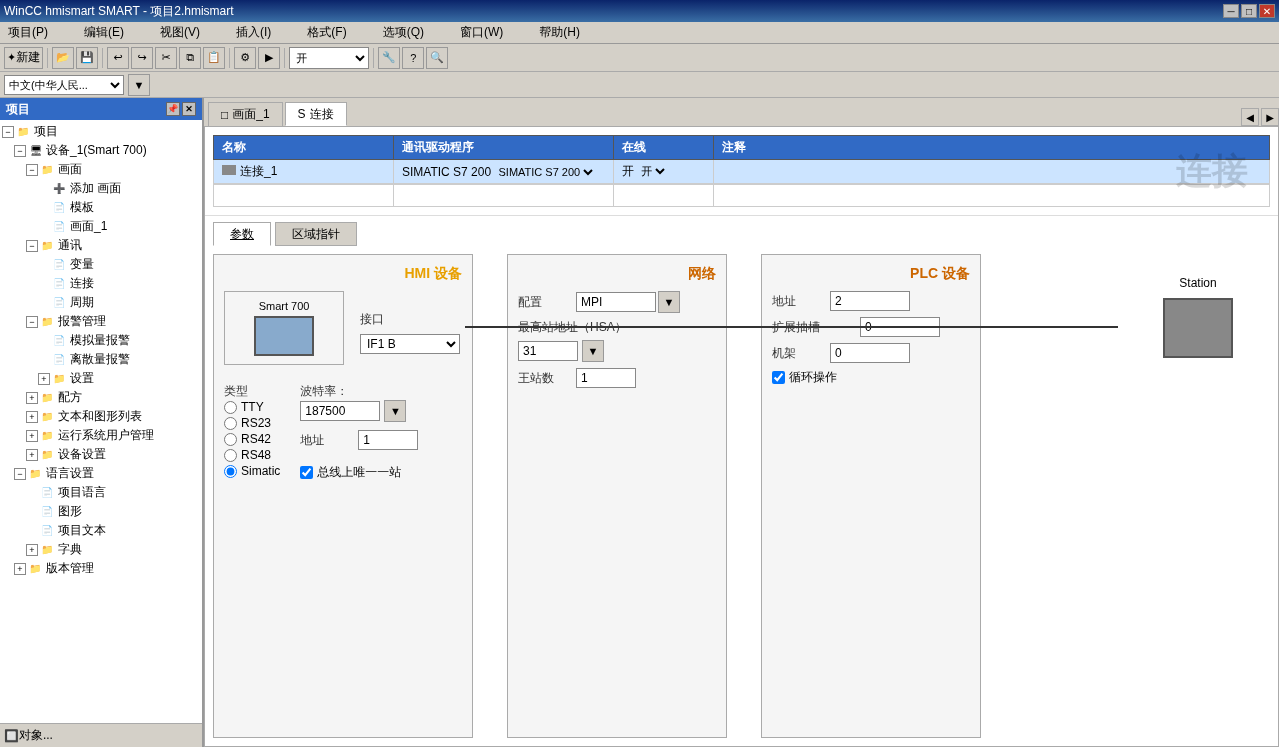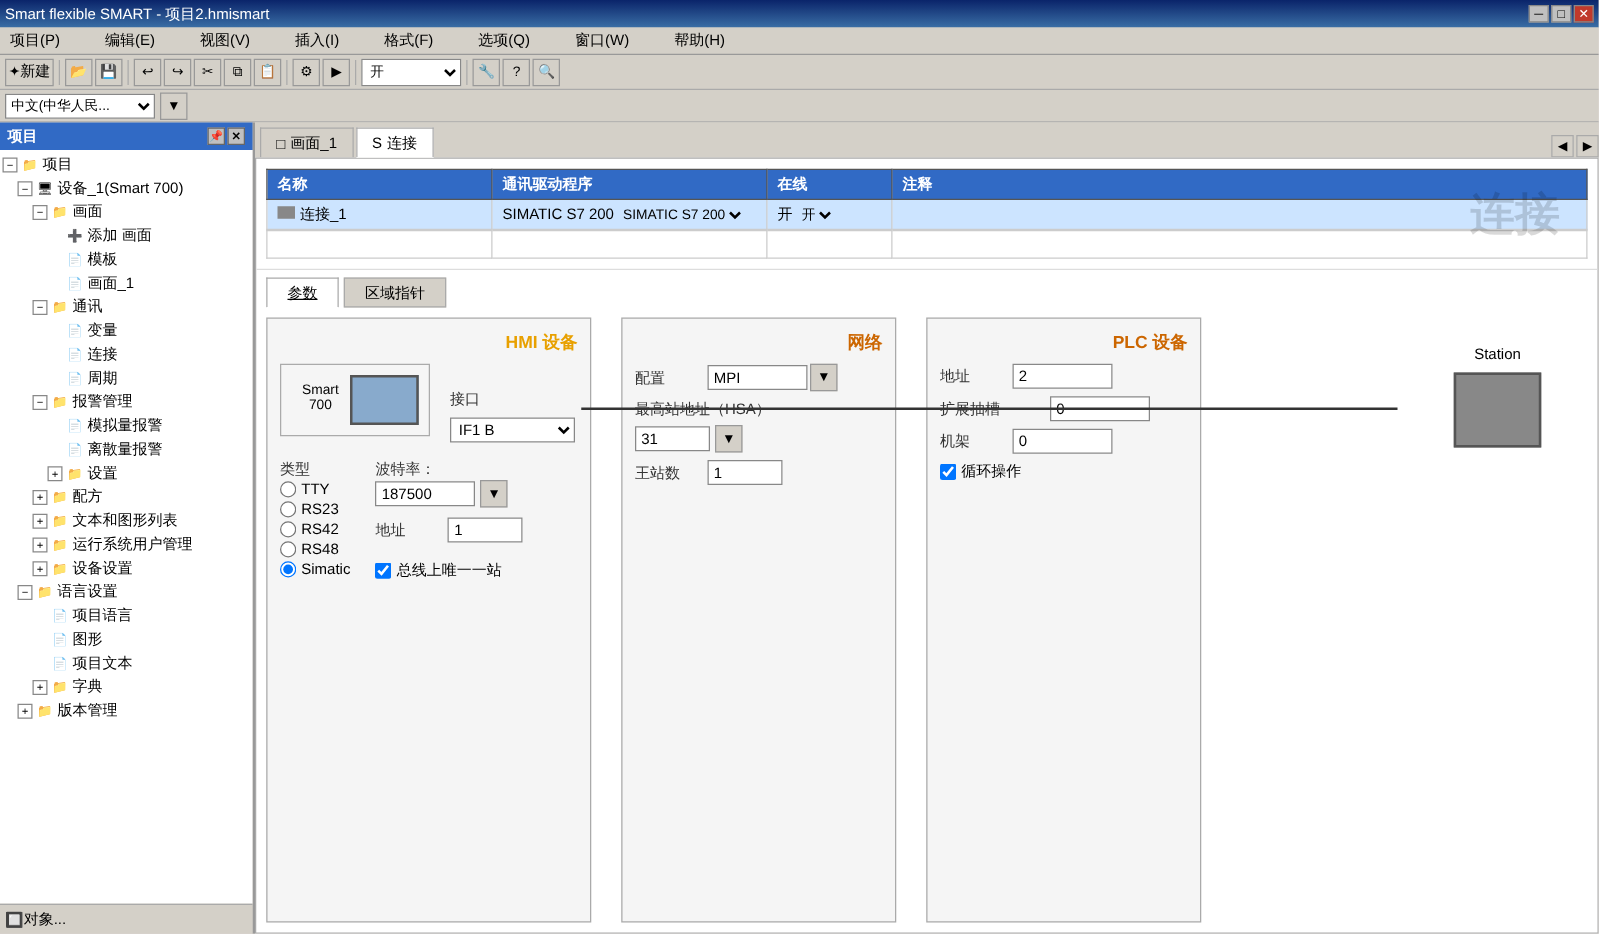--- a/index.html
+++ b/index.html
@@ -60,21 +60,21 @@
     #conn-table th { background: #316ac5; color: white; padding: 3px 8px; text-align: left; border: 1px solid #555; font-weight: bold; font-size: 12px; }
     #conn-table td { padding: 3px 8px; border: 1px solid #ccc; font-size: 12px; }
     #conn-table tr.selected td { background: #cce4ff; }
 
     
     #param-tabs { display: flex; padding: 6px 8px 0 8px; gap: 4px; }
     .param-tab { height: 24px; padding: 0 16px; border: 1px solid #aaa; background: #d4d0c8; cursor: pointer; display: flex; align-items: center; font-size: 12px; }
     .param-tab.active { background: white; border-bottom: 1px solid white; text-decoration: underline; }
 
     
-    #param-content { flex: 1; padding: 8px; display: flex; gap: 4px; position: relative; }
+    #param-content { flex: 1; padding: 8px; display: flex; gap: 14px; position: relative; }
 
     
     .device-box { border: 1px solid #aaa; background: #f5f5f5; padding: 10px; }
     #hmi-device-box { width: 260px; margin-right: 20px; }
     #network-box { width: 220px; margin-right: 20px; border: 1px solid #aaa; background: #f5f5f5; padding: 10px; }
     #plc-device-box { width: 220px; border: 1px solid #aaa; background: #f5f5f5; padding: 10px; }
 
     .device-box-title { color: #e8a000; font-size: 14px; font-weight: bold; text-align: right; margin-bottom: 8px; }
     .network-title { color: #cc6600; font-size: 14px; font-weight: bold; text-align: right; margin-bottom: 8px; }
     .plc-title { color: #cc6600; font-size: 14px; font-weight: bold; text-align: right; margin-bottom: 8px; }
@@ -86,21 +86,21 @@
     .field-select { height: 20px; border: 1px solid #888; background: white; font-size: 12px; padding: 0 2px; }
 
     
     .radio-group { margin-bottom: 4px; }
     .radio-item { display: flex; align-items: center; gap: 4px; margin-bottom: 2px; font-size: 12px; }
 
     
     .checkbox-item { display: flex; align-items: center; gap: 4px; font-size: 12px; }
 
     
-    #smart700-graphic { border: 1px solid #aaa; width: 120px; padding: 8px; margin-bottom: 8px; display: flex; flex-direction: row; align-items: center; }
+    #smart700-graphic { border: 1px solid #aaa; width: 120px; padding: 8px; margin-bottom: 8px; display: flex; flex-direction: column; align-items: center; }
     .device-label { font-size: 11px; margin-bottom: 4px; text-align: center; }
     .device-screen { width: 60px; height: 40px; background: #88aacc; border: 2px solid #555; }
 
     
     #station-area { position: absolute; right: 0; top: 30px; width: 160px; display: flex; flex-direction: column; align-items: center; }
     #station-label { font-size: 12px; margin-bottom: 8px; }
     #station-graphic { width: 70px; height: 60px; background: #888; border: 2px solid #555; display: flex; align-items: center; justify-content: center; }
 
     
     .conn-line { position: absolute; top: 80px; left: 260px; right: 160px; height: 2px; background: #333; }
@@ -110,21 +110,21 @@
 
     
     ::-webkit-scrollbar { width: 8px; }
     ::-webkit-scrollbar-track { background: #d4d0c8; }
     ::-webkit-scrollbar-thumb { background: #aaa; border: 1px solid #999; }
   </style>
 </head>
 <body>
 
 <div id="title-bar">
-  <span>Smart flexible SMART - 项目2.hmismart</span>
+  <span>WinCC hmismart SMART - 项目2.hmismart</span>
   <div id="title-bar-controls">
     <div class="title-btn">─</div>
     <div class="title-btn">□</div>
     <div class="title-btn close">✕</div>
   </div>
 </div>
 
 <div id="menu-bar">
 <span class="menu-item">项目(P)</span>
     <span class="menu-item">编辑(E)</span>

